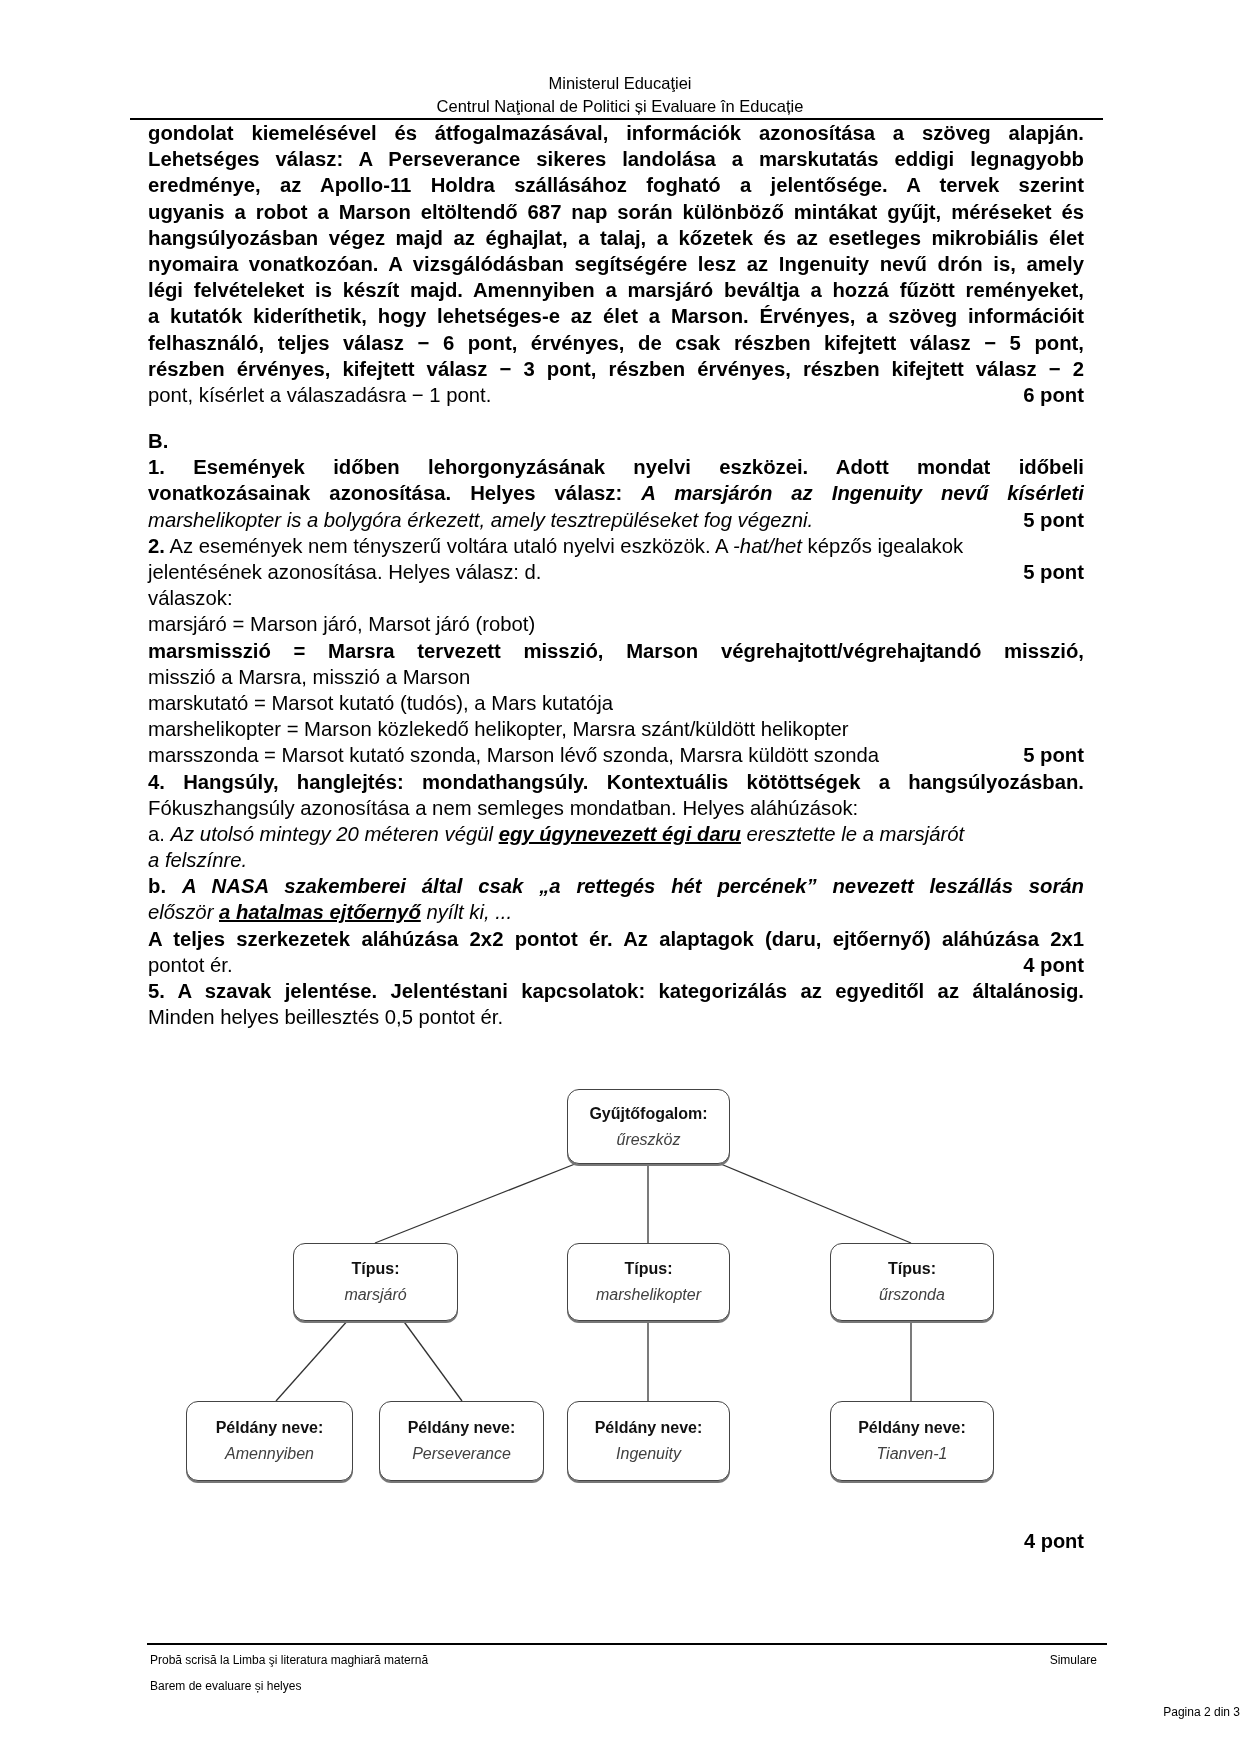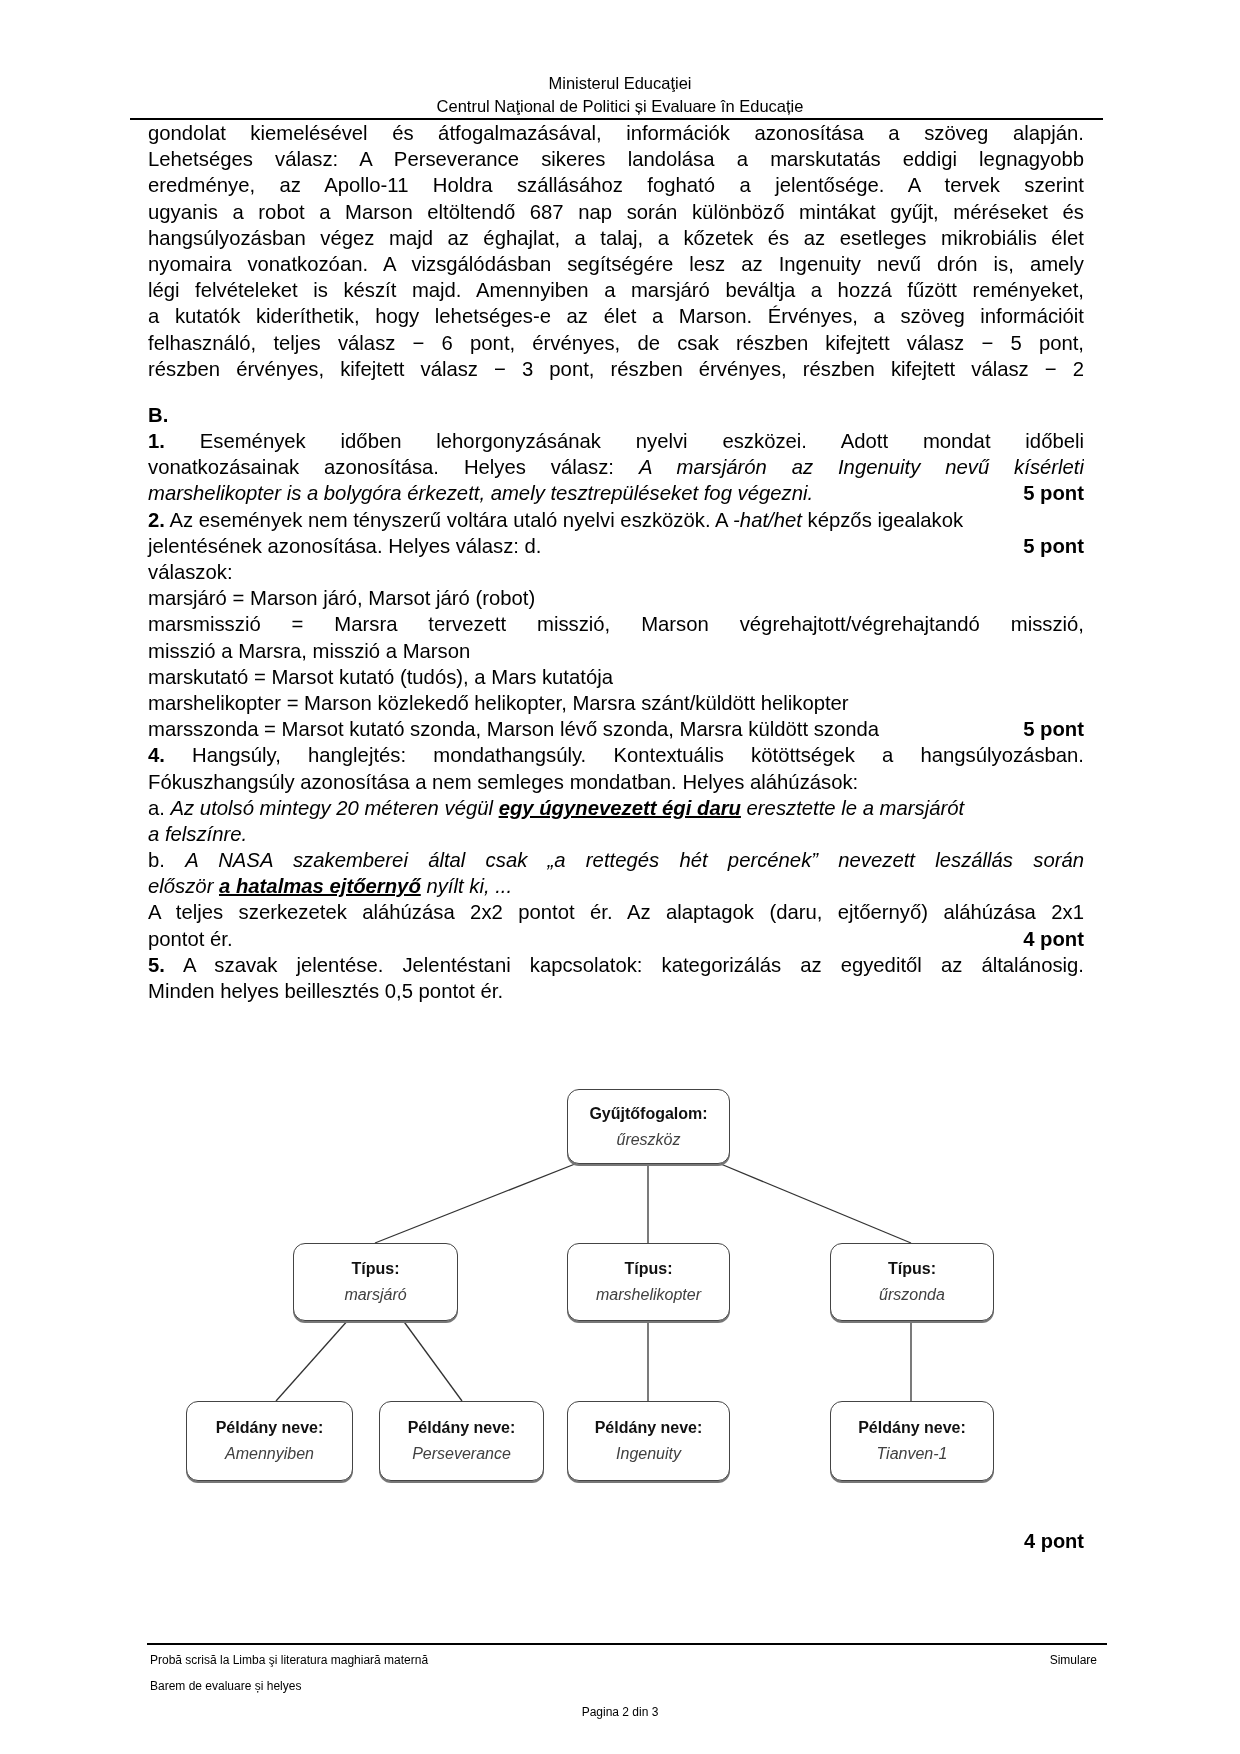--- a/index.html
+++ b/index.html
@@ -2,21 +2,21 @@
 <html><head>
 <meta charset="utf-8">
 <style>
   html, body { margin:0; padding:0; background:#ffffff; }
   body { width:1240px; height:1754px; position:relative; overflow:hidden;
          font-family:"Liberation Sans", sans-serif; color:#000; }
   .hdr { position:absolute; left:0; width:1240px; text-align:center; font-size:16.5px; line-height:20px; }
   .rule { position:absolute; background:#000; }
   .body { position:absolute; left:148px; width:936px; font-size:20.3px; line-height:26.2px; }
   .ln { display:block; white-space:nowrap; height:26.2px; }
-  .just { text-align:justify; text-align-last:justify; white-space:normal; overflow:hidden; }
+  .just { text-align:justify; text-align-last:justify; white-space:normal; overflow:hidden;font-weight:bold; }
   .row { display:flex; justify-content:space-between; white-space:nowrap; height:26.2px; }
   b.pt { font-weight:bold; }
   i { font-style:italic; }
   u.ul { text-decoration-thickness:2px; font-weight:bold; }
   .gap { height:20px; }
   .diagram { position:absolute; left:0; top:0; width:1064px; height:1754px; pointer-events:none; }
   .box { position:absolute; border:1.5px solid #444; border-radius:12px; box-shadow:0 2px 0 #777;
          background:#fff; text-align:center; font-size:16px; color:#111; pointer-events:auto;
          display:flex; flex-direction:column; justify-content:center; gap:8px; }
   .box .bt { font-weight:bold; }
@@ -36,20 +36,24 @@
     <span class="ln just">gondolat kiemelésével és átfogalmazásával, információk azonosítása a szöveg alapján.</span>
     <span class="ln just">Lehetséges válasz: A Perseverance sikeres landolása a marskutatás eddigi legnagyobb</span>
     <span class="ln just">eredménye, az Apollo-11 Holdra szállásához fogható a jelentősége. A tervek szerint</span>
     <span class="ln just">ugyanis a robot a Marson eltöltendő 687 nap során különböző mintákat gyűjt, méréseket és</span>
     <span class="ln just">hangsúlyozásban végez majd az éghajlat, a talaj, a kőzetek és az esetleges mikrobiális élet</span>
     <span class="ln just">nyomaira vonatkozóan. A vizsgálódásban segítségére lesz az Ingenuity nevű drón is, amely</span>
     <span class="ln just">légi felvételeket is készít majd. Amennyiben a marsjáró beváltja a hozzá fűzött reményeket,</span>
     <span class="ln just">a kutatók kideríthetik, hogy lehetséges-e az élet a Marson. Érvényes, a szöveg információit</span>
     <span class="ln just">felhasználó, teljes válasz − 6 pont, érvényes, de csak részben kifejtett válasz − 5 pont,</span>
     <span class="ln just">részben érvényes, kifejtett válasz − 3 pont, részben érvényes, részben kifejtett válasz − 2</span>
+    <div class="row">
+      <span>pont, kísérlet a válaszadásra − 1 pont.</span>
+      <b class="pt">6 pont</b>
+    </div>
   </div>
 
   <div class="gap"></div>
   <span class="ln" style="font-weight:bold;">B.</span>
 
   <div>
     <span class="ln just"><b>1.</b> <span>Események időben lehorgonyzásának nyelvi eszközei. Adott mondat időbeli</span></span>
     <span class="ln just"><span>vonatkozásainak azonosítása.  Helyes válasz: </span><i>A marsjárón az Ingenuity nevű kísérleti</i></span>
     <div class="row">
       <i>marshelikopter is a bolygóra érkezett, amely tesztrepüléseket fog végezni.</i>
@@ -146,13 +150,13 @@
     <span class="bv">Tianven-1</span>
   </div>
 </div>
 
 <div class="after-pt">4 pont</div>
 
 <div class="rule" style="left:147px; top:1643px; width:960px; height:2px;"></div>
 <div class="ftr" style="left:150px; top:1650px;">Probă scrisă la Limba şi literatura maghiară maternă</div>
 <div class="ftr" style="left:150px; top:1676px;">Barem de evaluare și helyes</div>
 <div class="ftr" style="left:990px; top:1650px; width:107px; text-align:right;">Simulare</div>
-<div class="ftr" style="left:0; width:1240px; top:1702px; text-align:center;">Pagina 2 din 3</div>
+<div class="ftr" style="left:0; width:1240px; top:1702px; text-align:right;">Pagina 2 din 3</div>
 
 </body></html>

